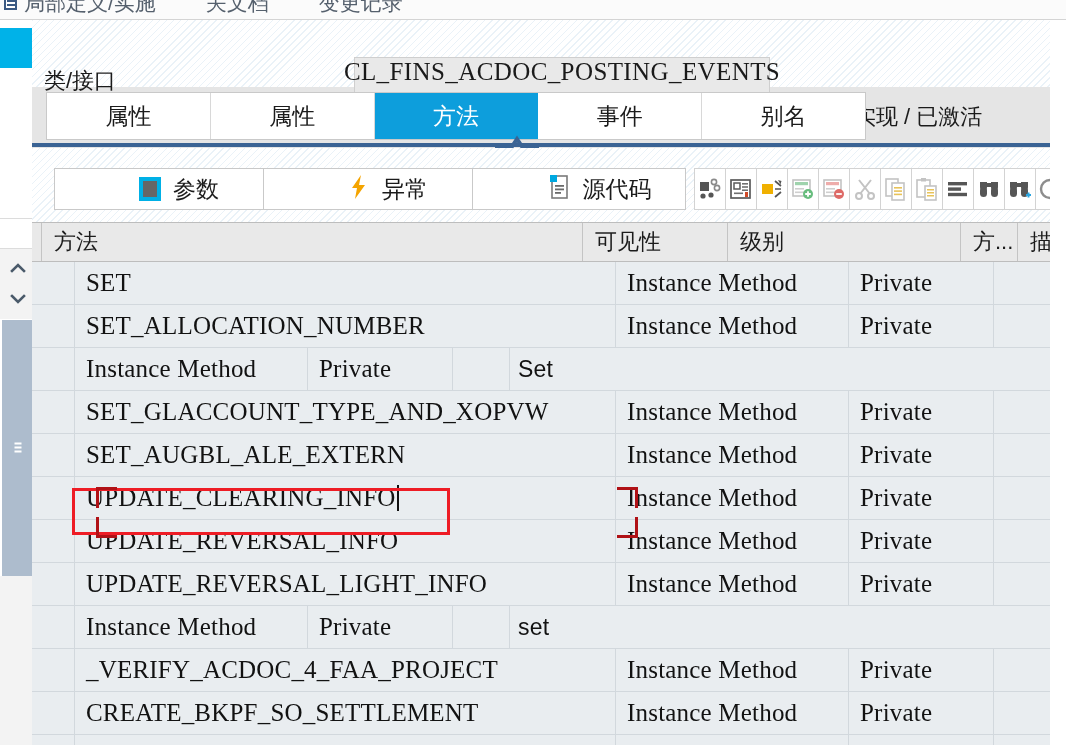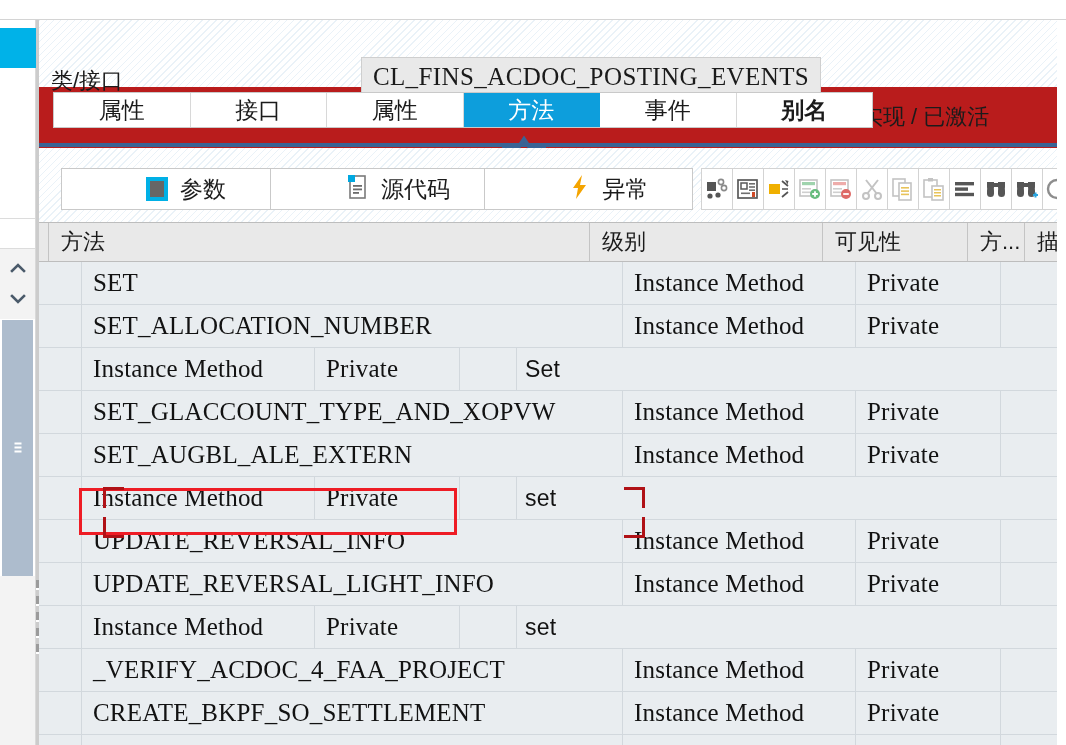--- a/index.html
+++ b/index.html
@@ -173,24 +173,24 @@
     position: absolute;
     left: 36px; top: 20px;
     width: 12px;
     height: 725px;
     background: #cccccc;
   }
 
   
   .content {
     position: absolute;
-    left: 39px; top: 20px;
+    left: 32px; top: 20px;
     width: 1018px;
     height: 725px;
-    background: #b91c1c;
+    background: #e5e5e5;
     overflow: hidden;
   }
 
   .hatch {
     background-color: #fcfdfe;
     background-image: repeating-linear-gradient(
       135deg,
       #eaf2f8 0px, #eaf2f8 1px,
       #ffffff 1px, #ffffff 5px
     );
@@ -206,27 +206,27 @@
   .class-label {
     position: absolute;
     left: 12px; top: 46px;
     font-size: 22px;
     color: #1b1b1b;
     font-family: "Liberation Sans", sans-serif;
   }
   .class-field {
     position: absolute;
     left: 322px; top: 37px;
-    width: 460px;
+    width: 416px;
     height: 40px;
     background: #e9e9e9;
     border: 1px solid #cfcfcf;
     box-sizing: border-box;
     display: flex;
-    align-items: center;
+    align-items: flex-start;
     justify-content: center;
   }
   .class-field span {
     font-family: "Liberation Serif", serif;
     font-size: 25px;
     color: #1a1a1a;
     letter-spacing: 0.4px;
   }
   .class-status {
     position: absolute;
@@ -234,39 +234,39 @@
     font-size: 22px;
     color: #1b1b1b;
     margin-top: 37px;
   }
 
   
   .tabbar {
     position: absolute;
     left: 14px; top: 72px;
     width: 820px;
-    height: 36px;
+    height: 48px;
     display: flex;
     background: #ffffff;
     border: 1px solid #c9c9c9;
     box-sizing: border-box;
   }
   .tab {
     flex: 1 1 0;
     display: flex;
     align-items: center;
     justify-content: center;
     font-size: 23px;
     color: #1b1b1b;
     border-right: 1px solid #d8d8d8;
     box-sizing: border-box;
     background: #ffffff;
     cursor: default;
   }
-  .tab:last-child { border-right: none; font-weight: bold; }
+  .tab:last-child { border-right: none; }
   .tab.active {
     background: #0d9edc;
     color: #ffffff;
     border-right-color: #0d9edc;
   }
   .tab-underline {
     position: absolute;
     left: 0; top: 123px;
     width: 1018px;
     height: 5px;
@@ -467,20 +467,30 @@
     left: 585px; top: 497px;
     border-right: 3px solid #b01116;
     border-bottom: 3px solid #b01116;
   }
 </style>
 </head>
 <body>
 
 <div class="app">
 
+  <div class="menustrip">
+    <div class="menustrip-inner">
+      <span class="menu-ico"></span>
+      <span class="menu-item">局部定义/实施</span>
+      <span class="menu-gap"></span>
+      <span class="menu-item">关文档</span>
+      <span class="menu-gap"></span>
+      <span class="menu-item">变更记录</span>
+    </div>
+  </div>
   <div class="menustrip-border"></div>
 
   <div class="leftrail">
     <div class="rail-cyan"></div>
     <div class="rail-white-panel"></div>
     <div class="rail-sep"></div>
 
     <div class="scroll-arrows">
       <span class="chev up">
         <svg width="16" height="16" viewBox="0 0 16 16">
@@ -519,21 +529,20 @@
     <div class="classrow hatch">
       <span class="class-label">类/接口</span>
       <div class="class-field">
         <span>CL_FINS_ACDOC_POSTING_EVENTS</span>
       </div>
       <span class="class-status">已实现 / 已激活</span>
     </div>
 
     <div class="tabbar">
       <div class="tab">属性</div>
-      <div class="tab">接口</div>
       <div class="tab">属性</div>
       <div class="tab active">方法</div>
       <div class="tab">事件</div>
       <div class="tab">别名</div>
     </div>
 
     <div class="tab-underline">
       <div class="bar"></div>
       <span class="tab-notch">
         <svg width="44" height="16" viewBox="0 0 44 16">
@@ -545,42 +554,42 @@
     <div class="toolbar hatch">
       <div class="tbtn-group">
 
         <div class="tbtn w1">
           <span class="ico-param">
               <i></i>
             </span>
           <span class="tbtn-label">参数</span>
         </div>
 
+        <div class="tbtn w2">
+          <span>
+            <svg width="22" height="26" viewBox="0 0 22 26">
+              <path d="M13 1 L4 14 L9 14 L7 25 L17 11 L11 11 Z" fill="#f4a400"></path>
+            </svg>
+          </span>
+          <span class="tbtn-label">异常</span>
+        </div>
+
         <div class="tbtn w3">
           <span>
             <svg width="24" height="26" viewBox="0 0 24 26">
               <rect x="5" y="2" width="15" height="22" fill="#ffffff" stroke="#7a7a7a" stroke-width="1.6"></rect>
               <rect x="3" y="1" width="7" height="7" fill="#00a8e0"></rect>
               <g fill="#6b6b6b">
                 <rect x="8" y="11" width="9" height="1.8"></rect>
                 <rect x="8" y="14.5" width="9" height="1.8"></rect>
                 <rect x="8" y="18" width="6" height="1.8"></rect>
               </g>
             </svg>
           </span>
           <span class="tbtn-label">源代码</span>
-        </div>
-
-        <div class="tbtn w2">
-          <span>
-            <svg width="22" height="26" viewBox="0 0 22 26">
-              <path d="M13 1 L4 14 L9 14 L7 25 L17 11 L11 11 Z" fill="#f4a400"></path>
-            </svg>
-          </span>
-          <span class="tbtn-label">异常</span>
         </div>
       </div>
 
       <div class="icostrip">
 
         <div class="icobtn">
           <span>
             <svg width="24" height="24" viewBox="0 0 24 24">
               <rect x="2" y="5" width="9" height="9" fill="#555555"></rect>
               <circle cx="16" cy="5" r="2.6" fill="none" stroke="#8a8a8a" stroke-width="1.6"></circle>
@@ -729,22 +738,22 @@
           </span>
         </div>
 
       </div>
     </div>
 
     <div class="table">
       <div class="thead">
         <div class="th c0"></div>
         <div class="th c1">方法</div>
+        <div class="th c3">可见性</div>
         <div class="th c2">级别</div>
-        <div class="th c3">可见性</div>
         <div class="th c4">方...</div>
         <div class="th c5">描述</div>
       </div>
       <div id="tbody">
           <div class="trow">
             <div class="td c0"></div>
             <div class="td c1">SET</div>
             <div class="td c2">Instance Method</div>
             <div class="td c3">Private</div>
             <div class="td c4"></div>
@@ -776,20 +785,21 @@
           <div class="trow">
             <div class="td c0"></div>
             <div class="td c1">SET_AUGBL_ALE_EXTERN</div>
             <div class="td c2">Instance Method</div>
             <div class="td c3">Private</div>
             <div class="td c4"></div>
             <div class="td c5 desc">Set</div>
           </div>
           <div class="trow">
             <div class="td c0"></div>
+            <div class="td c1">UPDATE_CLEARING_INFO<span class="rowcursor"></span></div>
             <div class="td c2">Instance Method</div>
             <div class="td c3">Private</div>
             <div class="td c4"></div>
             <div class="td c5 desc">set</div>
           </div>
           <div class="trow">
             <div class="td c0"></div>
             <div class="td c1">UPDATE_REVERSAL_INFO</div>
             <div class="td c2">Instance Method</div>
             <div class="td c3">Private</div>

